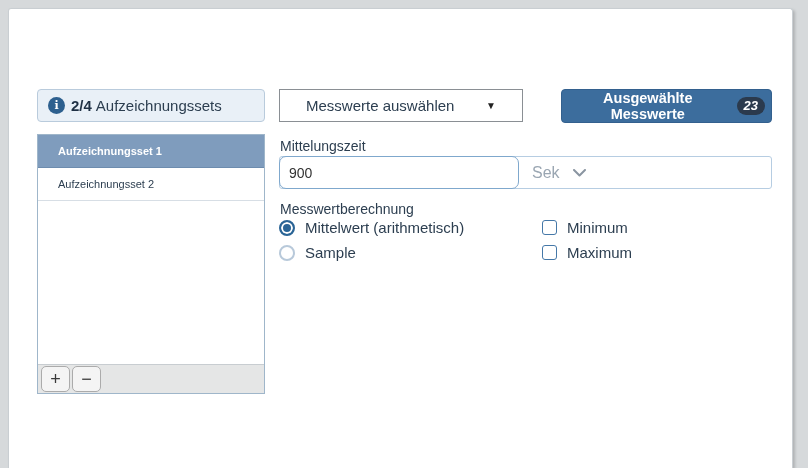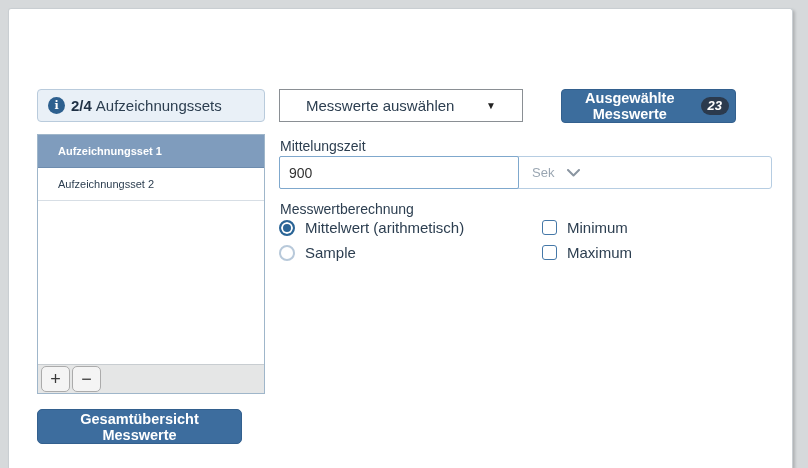--- a/index.html
+++ b/index.html
@@ -77,47 +77,47 @@
 
   
   .mw-select{
     position:absolute;left:270px;top:80px;width:244px;height:33px;
     background:#fff;border:1px solid #8a8f94;box-sizing:border-box;
     display:flex;align-items:center;justify-content:space-between;
     padding:0 26px;font-size:15px;color:#2c3e50;cursor:pointer;
   }
   .mw-select .arrow{font-size:10px;color:#222;}
   .selected-btn{
-    position:absolute;left:552px;top:80px;width:175px;height:34px;
+    position:absolute;left:552px;top:80px;width:211px;height:34px;
     background:#3c6d9d;border:1px solid #33608e;border-radius:4px;
     color:#fff;font-weight:bold;font-size:14.5px;cursor:pointer;
     display:flex;align-items:center;justify-content:center;gap:9px;
     font-family:"Liberation Sans","DejaVu Sans",sans-serif;
   }
   .badge{
     background:#2b3a4d;border-radius:10px;padding:1px 7px 2px;
     font-size:13px;font-weight:bold;color:#fff;font-style:italic;
   }
   .field-label{
     position:absolute;left:271px;font-size:14px;color:#2c3e50;
   }
   .avg-group{
     position:absolute;left:270px;top:147px;width:493px;height:33px;
     border:1px solid #b6cde2;border-radius:3px;box-sizing:border-box;
     display:flex;align-items:stretch;background:#fff;
   }
   .avg-input{
     width:240px;height:33px;margin:-1px 0 0 -1px;
-    border:1px solid #7fa8cd;border-radius:2px;box-sizing:border-box;
+    border:1px solid #7fa8cd;border-radius:7px;box-sizing:border-box;
     padding:0 0 0 9px;font-size:14px;color:#333;outline:none;
     font-family:"Liberation Sans","DejaVu Sans",sans-serif;background:#fff;
   }
   .unit-select{
     display:flex;align-items:center;gap:13px;padding-left:13px;
-    font-size:13px;color:#9aa6b2;cursor:pointer;
+    font-size:16px;color:#9aa6b2;cursor:pointer;
   }
   .radio-row,.check-row{
     position:absolute;display:flex;align-items:center;gap:10px;
     font-size:15px;color:#2c3e50;cursor:pointer;
   }
   .radio{
     width:16px;height:16px;border-radius:50%;box-sizing:border-box;flex:0 0 auto;
   }
   .radio.on{
     border:2px solid #2a6496;background:#2a6496;
@@ -145,21 +145,20 @@
 
   <div class="set-list">
     <div class="set-row selected">Aufzeichnungsset 1</div>
     <div class="set-row">Aufzeichnungsset 2</div>
     <div class="list-footer">
       <button class="pm-btn">+</button>
       <button class="pm-btn">−</button>
     </div>
   </div>
 
-  <button class="overview-btn">Gesamtübersicht Messwerte</button>
 
   <div class="mw-select">
     <span>Messwerte auswählen</span>
     <span class="arrow">▼</span>
   </div>
 
   <button class="selected-btn">
     <span>Ausgewählte Messwerte</span>
     <span class="badge">23</span>
   </button>

